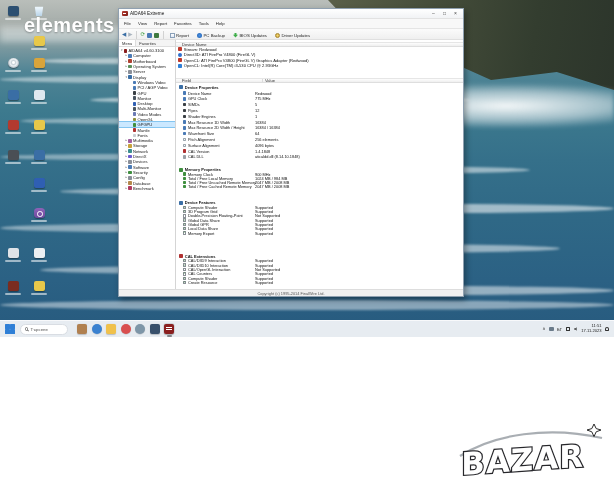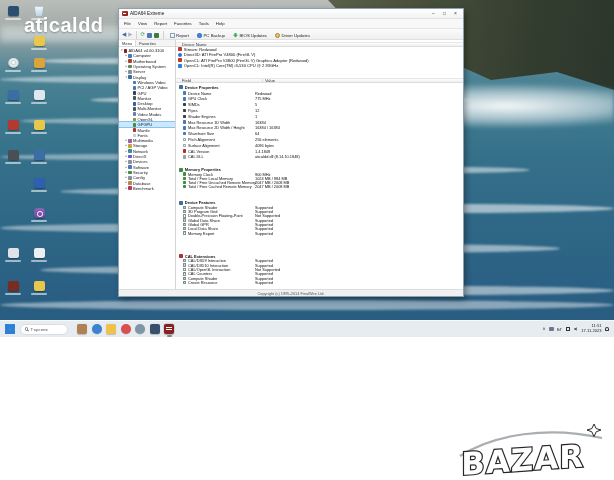--- a/index.html
+++ b/index.html
@@ -134,21 +134,21 @@
         <div class="foam" style="left: 200px; top: 166px; width: 330px; height: 8px; opacity: 0.5;"></div>
         <div class="foam" style="left: 60px; top: 188px; width: 300px; height: 7px; opacity: 0.45;"></div>
         <div class="foam" style="left: 260px; top: 204px; width: 354px; height: 9px; opacity: 0.55;"></div>
         <div class="foam" style="left: 0px; top: 224px; width: 280px; height: 8px; opacity: 0.45;"></div>
         <div class="foam" style="left: 180px; top: 244px; width: 380px; height: 9px; opacity: 0.5;"></div>
         <div class="foam" style="left: 40px; top: 266px; width: 330px; height: 8px; opacity: 0.45;"></div>
         <div class="foam" style="left: 240px; top: 286px; width: 374px; height: 9px; opacity: 0.5;"></div>
         <div class="foam" style="left: 0px; top: 300px; width: 614px; height: 10px; opacity: 0.45;"></div>
       </div>
 
-    <div class="satsy">aticaldd</div>
+    <div class="satsy">elements</div>
     <div id="dicons">
         <div class="dicon" style="left: 1px; top: 6px;">
           <div class="ig" style="background: linear-gradient(160deg, rgb(43, 79, 113), rgb(43, 79, 113)) rgb(43, 79, 113);"></div>
           <div class="dlbl"></div>
         </div>
         <div class="dicon" style="left: 1px; top: 58px;">
           <div class="ig disc"></div>
           <div class="dlbl"></div>
         </div>
         <div class="dicon" style="left: 1px; top: 90px;">

